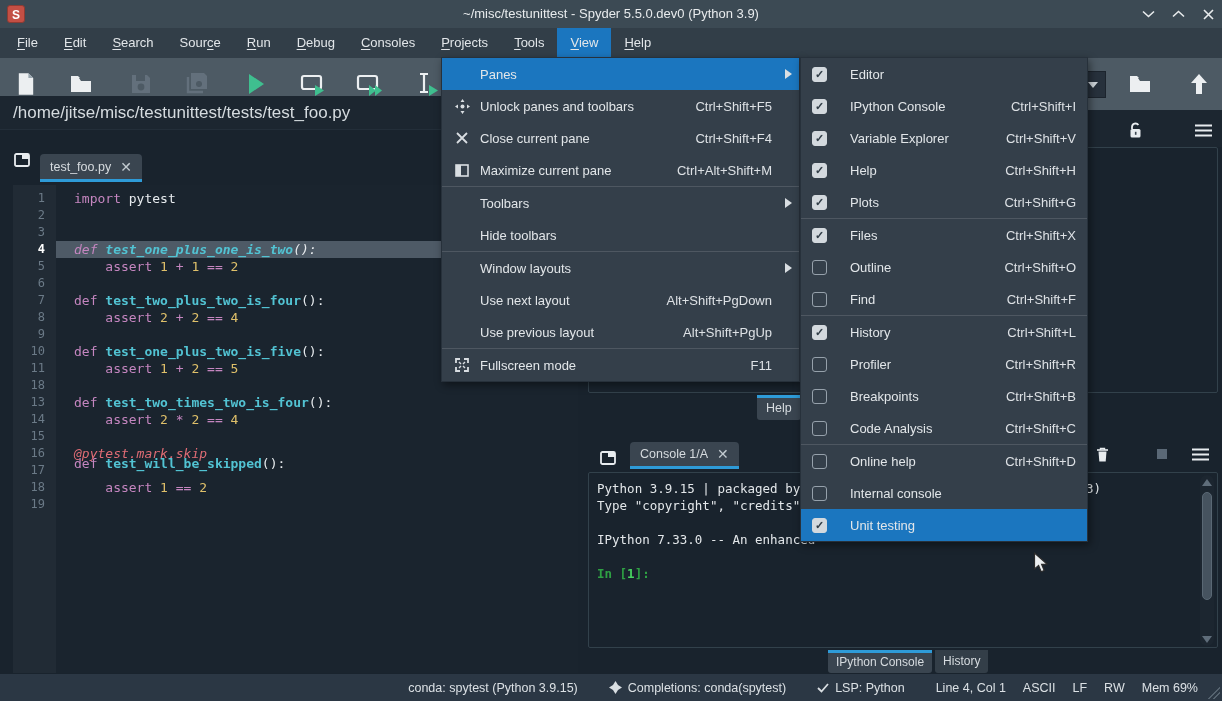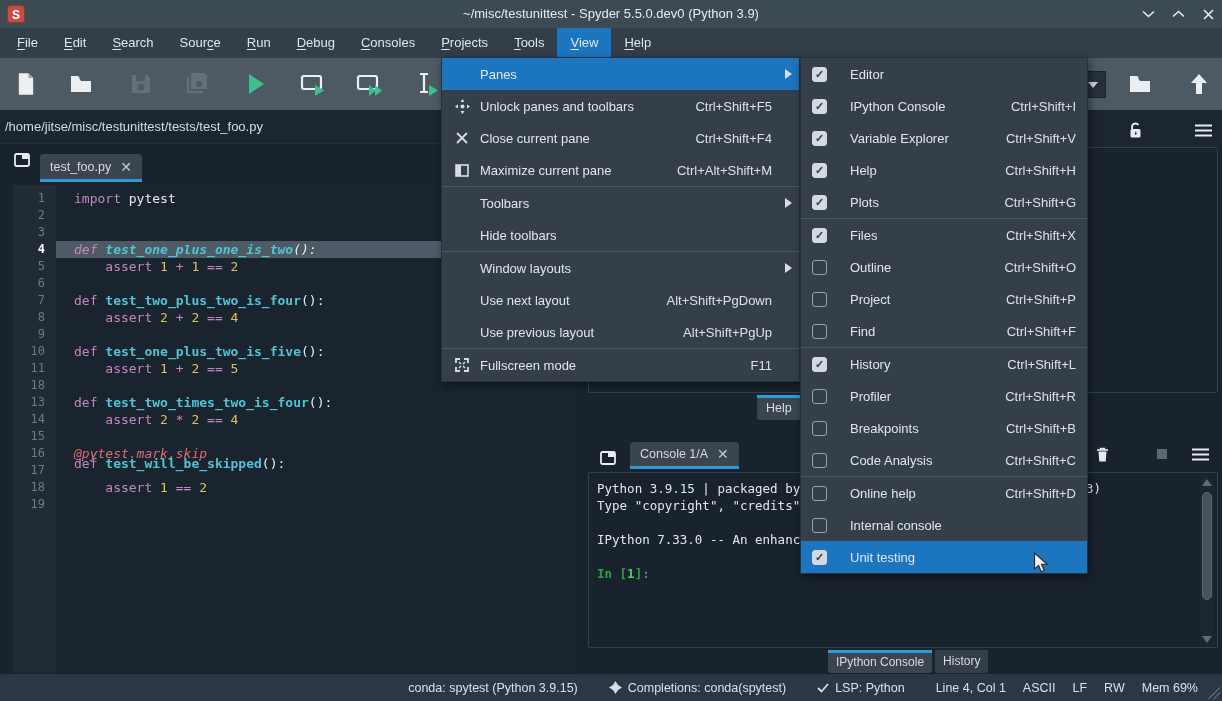--- a/index.html
+++ b/index.html
@@ -24,22 +24,22 @@
   .menubar-item { padding:0 13px; line-height:30px; color:#E2E6E9; }
   .menubar-item.active { background:#1B76BF; }
   .menubar-item u { text-underline-offset:2px; }
   
   .toolbar { position:absolute; left:0; top:58px; width:1222px; height:52px; background:#4D5A64; }
   .tbtn { position:absolute; top:9px; width:36px; height:34px; display:flex; align-items:center; justify-content:center; border-radius:3px; }
   .wd-drop { position:absolute; left:1080px; top:13px; width:26px; height:27px; background:#27313C;
     border:1px solid #1c242d; display:flex; align-items:center; justify-content:center; }
   .wd-drop .tri { width:0;height:0;border-left:5px solid transparent;border-right:5px solid transparent;border-top:6px solid #cfd6db; }
   
-  .pathbar { position:absolute; left:0; top:110px; width:578px; height:34px; background:#1C2630;
-    line-height:34px; padding-left:5px; color:#D5DBDF; font-size:13px; border-bottom:1px solid #232e39; }
+  .pathbar { position:absolute; left:0; top:96px; width:578px; height:34px; background:#1C2630;
+    line-height:34px; padding-left:13px; color:#D5DBDF; font-size:17px; border-bottom:1px solid #232e39; }
   .right-header { position:absolute; left:584px; top:110px; width:638px; height:37px; background:#1C2630; }
   .rh-icon { position:absolute; top:9px; width:22px; height:22px; display:flex; align-items:center; justify-content:center; }
   
   .editor-pane { position:absolute; left:0; top:144px; width:578px; height:529px; background:#19232D; }
   .editor-tabbar { position:absolute; left:0; top:4px; width:100%; height:37px; }
   .undock { position:absolute; width:16px; height:16px; display:flex; align-items:center; justify-content:center; }
   .etab { position:absolute; left:40px; top:6px; height:28px; background:#3A4550; border-radius:4px 4px 0 0;
     display:flex; align-items:center; padding:0 10px; gap:9px; color:#D6DBDF; font-size:12.5px;
     border-bottom:3px solid #2E9BD8; }
   .tab-close { color:#C3CBD1; font-size:14px; line-height:12px; }
@@ -505,25 +505,20 @@
         <span class="pm-label">Files</span>
         <span class="pm-shortcut">Ctrl+Shift+X</span>
       </div>
       <div class="menu-row">
         <span class="pm-cb"></span>
         <span class="pm-label">Outline</span>
         <span class="pm-shortcut">Ctrl+Shift+O</span>
       </div>
       <div class="menu-row">
         <span class="pm-cb"></span>
-        <span class="pm-label">Project</span>
-        <span class="pm-shortcut">Ctrl+Shift+P</span>
-      </div>
-      <div class="menu-row">
-        <span class="pm-cb"></span>
         <span class="pm-label">Find</span>
         <span class="pm-shortcut">Ctrl+Shift+F</span>
       </div>
       <div class="menu-sep"></div>
       <div class="menu-row">
         <span class="pm-cb checked">✓</span>
         <span class="pm-label">History</span>
         <span class="pm-shortcut">Ctrl+Shift+L</span>
       </div>
       <div class="menu-row">

